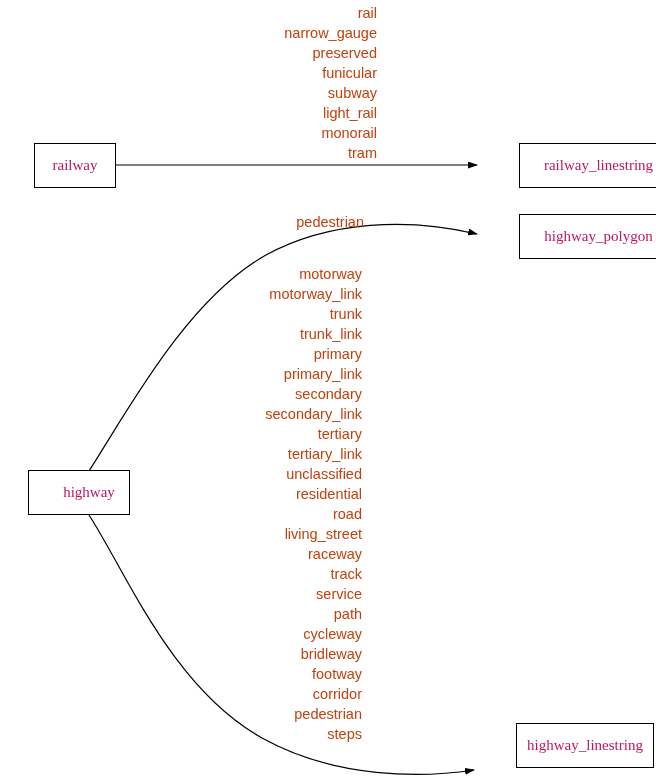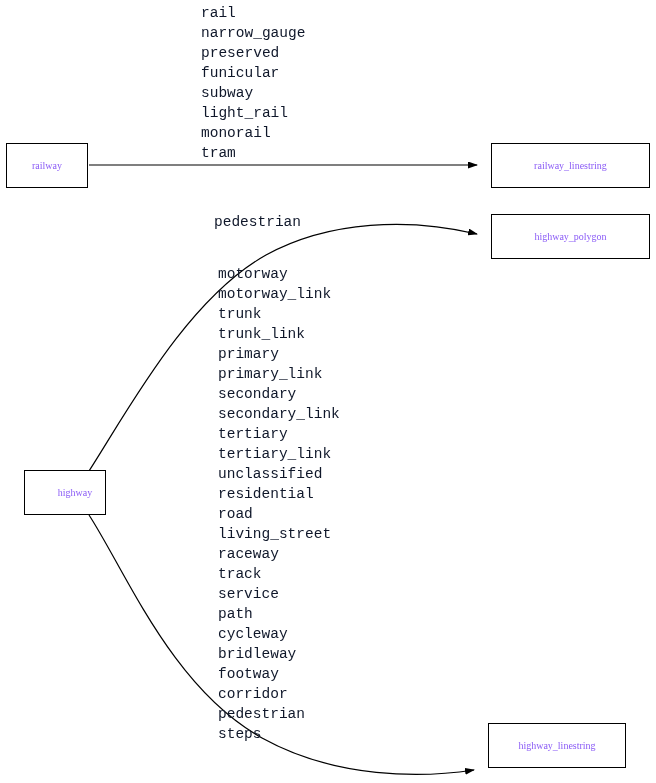--- a/index.html
+++ b/index.html
@@ -17,32 +17,33 @@
     overflow: hidden;
   }
   .node {
     position: absolute;
     box-sizing: border-box;
     border: 1px solid #000000;
     background: #ffffff;
     display: flex;
     align-items: center;
     justify-content: center;
-    font-size: 10px;
+    font-size: 15px;
     font-family: "Liberation Serif", serif;
-    color: #8b5cf6;
+    color: #be185d;
     white-space: nowrap;
+    margin-left: 28px;
   }
   .edge-label-group {
     position: absolute;
-    text-align: left;
+    text-align: right;
     font-size: 14.5px;
     line-height: 20px;
-    font-family: Liberation Mono, monospace;
-    color: #0f172a;
+    font-family: Liberation Sans, sans-serif;
+    color: #c2410c;
     white-space: pre;
   }
   svg.edges {
     position: absolute;
     left: 0;
     top: 0;
     width: 656px;
     height: 783px;
     overflow: visible;
   }
@@ -64,21 +65,21 @@
   </svg>
 
   <div class="node" style="left:6px; top:143px; width:82px; height:45px;">
     <span>railway</span>
   </div>
 
   <div class="node" style="left:491px; top:143px; width:159px; height:45px;text-align:center;">
     <span>railway_linestring</span>
   </div>
 
-  <div class="node" style="left:24px; top:470px; width:82px; height:45px;padding-left:20px;">
+  <div class="node" style="left:0; top:470px; width:102px; height:45px;padding-left:20px;">
     <span>highway</span>
   </div>
 
   <div class="node" style="left:491px; top:214px; width:159px; height:45px;">
     <span>highway_polygon</span>
   </div>
 
   <div class="node" style="left:488px; top:723px; width:138px; height:45px;">
     <span>highway_linestring</span>
   </div>
@@ -87,21 +88,21 @@
 narrow_gauge
 preserved
 funicular
 subway
 light_rail
 monorail
 tram</div>
 
   <div class="edge-label-group" style="left:214px; top:212px; width:150px;">pedestrian</div>
 
-  <div class="edge-label-group" style="left:218px; top:264px; width:176px;">motorway
+  <div class="edge-label-group" style="left:186px; top:264px; width:176px;">motorway
 motorway_link
 trunk
 trunk_link
 primary
 primary_link
 secondary
 secondary_link
 tertiary
 tertiary_link
 unclassified

